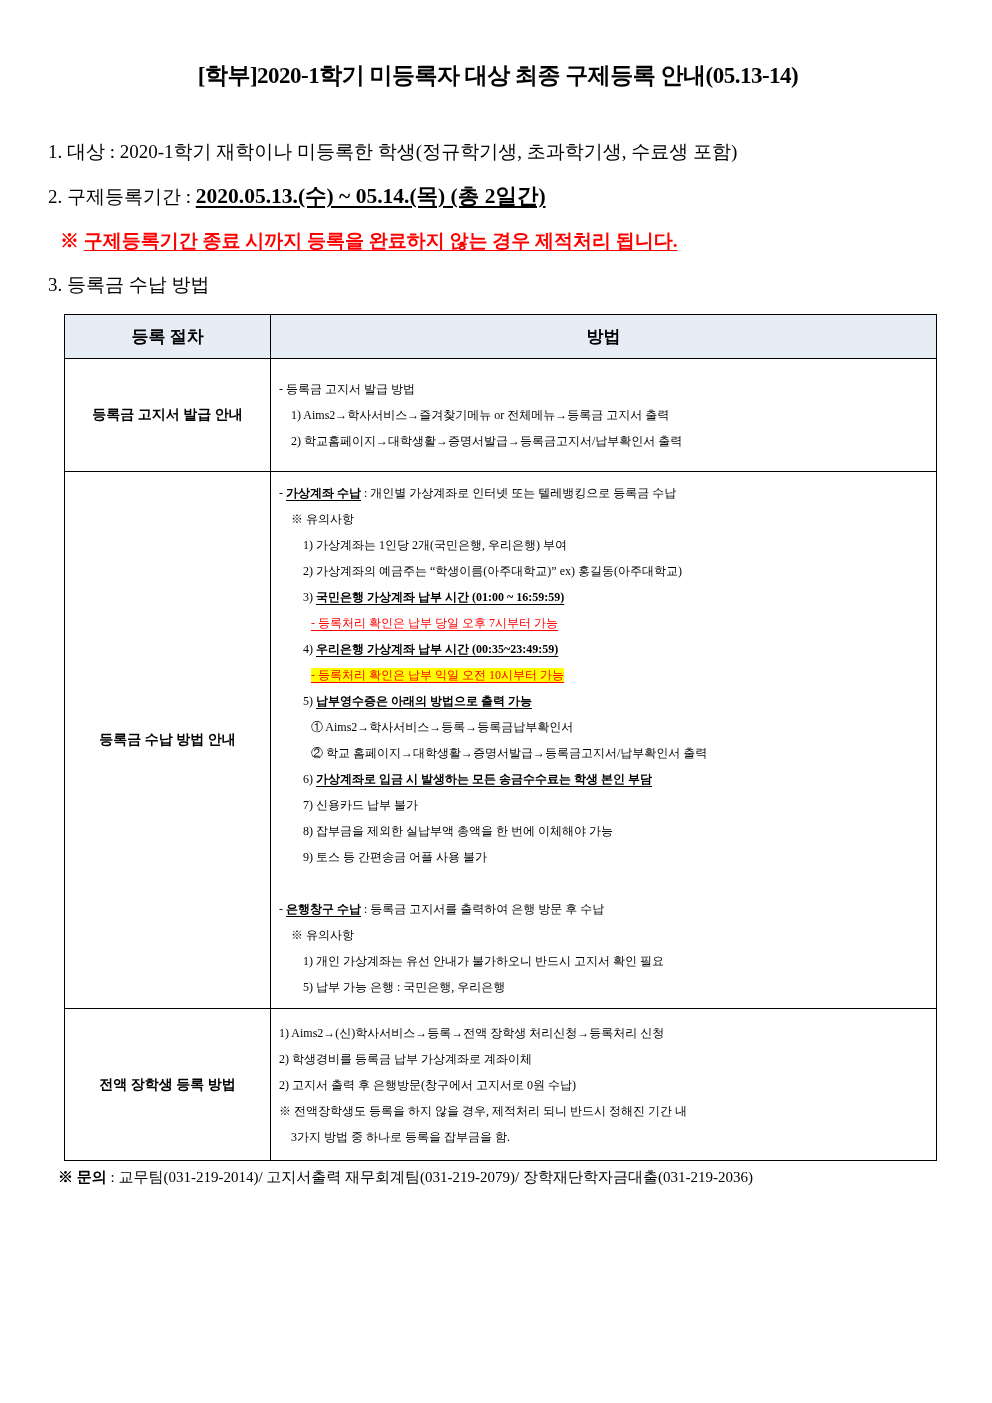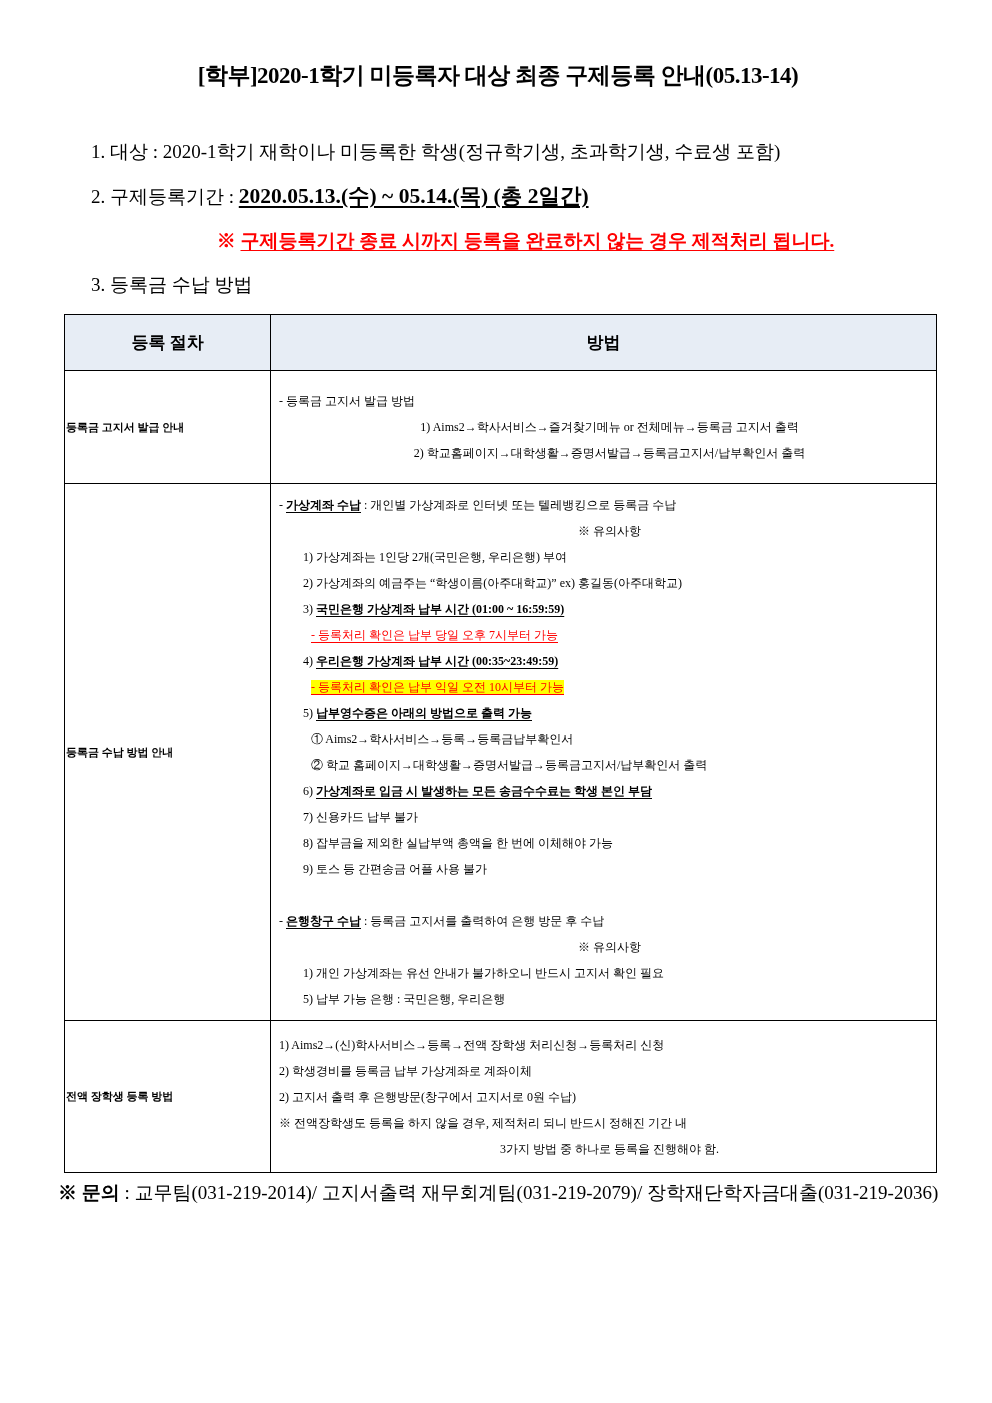--- a/index.html
+++ b/index.html
@@ -16,53 +16,53 @@
     background:#ffffff;color:var(--text);
     font-family:"Liberation Serif","DejaVu Serif",serif;
     overflow:hidden;
   }
   .page{padding:60px 44px 0 48px;}
   .title{
     font-size:23px;font-weight:bold;text-align:center;
     margin:0 0 46px 0;letter-spacing:-0.5px;white-space:nowrap;
   }
   
-  #intro .line{font-size:19px;line-height:30px;margin-bottom:14px;white-space:nowrap;margin-left:43px;}
+  #intro .line{font-size:19px;line-height:30px;margin-bottom:14px;white-space:nowrap;}
   #intro .big{font-size:21.5px;}
   #intro .ind1{padding-left:12px;}
   
   table{
     border-collapse:collapse;table-layout:fixed;
     margin-left:16px;width:873px;margin-top:6px;
   }
   th,td{border:1.5px solid var(--border);}
   th{
     background:var(--header-bg);
-    font-size:17px;font-weight:bold;height:56px;text-align:center;
+    font-size:17px;font-weight:bold;height:44px;text-align:center;
   }
   th.col-proc{width:206px;}
   tbody tr.row-1{height:113px;}
   tbody tr.row-2{height:537px;}
   tbody tr.row-3{height:152px;}
   .proc-cell{
-    text-align:left;font-weight:bold;font-size:11px;
+    text-align:center;font-weight:bold;font-size:14px;
     vertical-align:middle;white-space:nowrap;
   }
   .method-cell{padding:5px 8px;font-size:12px;vertical-align:middle;}
   .method-cell .line{line-height:26px;min-height:26px;white-space:nowrap;}
-  .ind1{padding-left:12px;text-align:center;}
+  .ind1{padding-left:12px;}
   .ind2{padding-left:24px;}
   .ind3{padding-left:32px;}
   .bold{font-weight:bold;}
   .underline{text-decoration:underline;text-underline-offset:3px;}
   .red{color:var(--red);}
   .highlight{background:var(--highlight);}
   
   #footer-line{margin:7px 0 0 10px;}
-  #footer-line .line{font-size:19px;white-space:nowrap;}
+  #footer-line .line{font-size:15px;white-space:nowrap;}
 </style>
 </head>
 <body>
 
 <div class="page">
 
   <h1 class="title">[학부]2020-1학기 미등록자 대상 최종 구제등록 안내(05.13-14)</h1>
 
   <div id="intro">
       <div class="line ind0"><span>1. 대상 : 2020-1학기 재학이나 미등록한 학생(정규학기생, 초과학기생, 수료생 포함)</span></div>
@@ -112,21 +112,21 @@
             <div class="line ind2"><span>5) 납부 가능 은행 : 국민은행, 우리은행</span></div>
           </td>
         </tr>
         <tr class="row-3">
           <td class="proc-cell">전액 장학생 등록 방법</td>
           <td class="method-cell">
             <div class="line ind0"><span>1) Aims2→(신)학사서비스→등록→전액 장학생 처리신청→등록처리 신청</span></div>
             <div class="line ind0"><span>2) 학생경비를 등록금 납부 가상계좌로 계좌이체</span></div>
             <div class="line ind0"><span>2) 고지서 출력 후 은행방문(창구에서 고지서로 0원 수납)</span></div>
             <div class="line ind0"><span>※ 전액장학생도 등록을 하지 않을 경우, 제적처리 되니 반드시 정해진 기간 내</span></div>
-            <div class="line ind1"><span>3가지 방법 중 하나로 등록을 진행해야 함.</span></div>
+            <div class="line ind1"><span>3가지 방법 중 하나로 등록을 잡부금을 함.</span></div>
           </td>
         </tr>
       </tbody>
   </table>
 
   <div id="footer-line">
       <div class="line ind0"><span class="bold">※ </span><span class="bold">문의</span><span> : 교무팀(031-219-2014)/ 고지서출력 재무회계팀(031-219-2079)/ 장학재단학자금대출(031-219-2036)</span></div>
     </div>
 
 </div>

